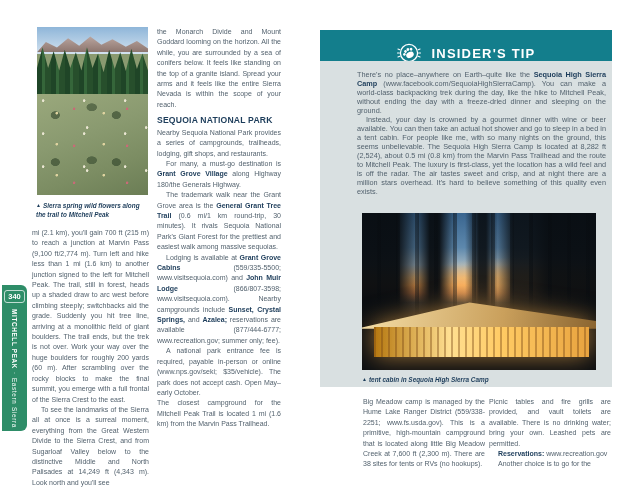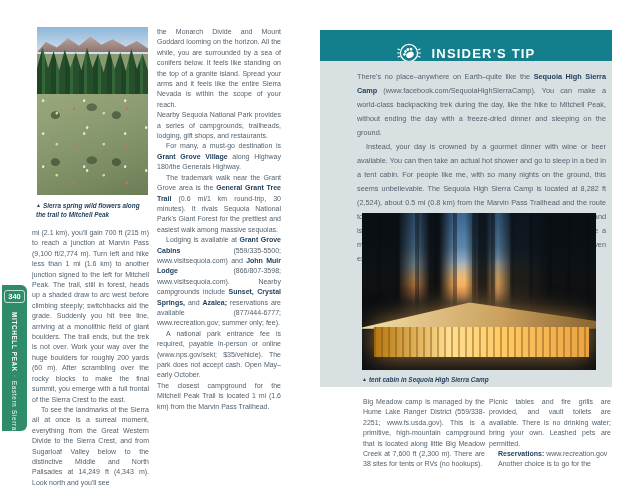--- a/index.html
+++ b/index.html
@@ -43,35 +43,35 @@
       radial-gradient(2px 2px at 42% 62%,#e0d4a0 0 1px,transparent 1.6px),
       radial-gradient(2px 2px at 85% 78%,#eae6d2 0 1px,transparent 1.6px),
       radial-gradient(7px 6px at 30% 45%,rgba(38,58,34,.55) 0 60%,transparent 70%),
       radial-gradient(8px 6px at 75% 25%,rgba(38,58,34,.5) 0 60%,transparent 70%),
       linear-gradient(160deg,#9aa87c 0%,#8a9a70 40%,#7c8d63 70%,#6b7d55 100%);
     background-size:41px 33px,53px 37px,47px 31px,59px 43px,61px 47px,73px 53px,100% 100%;}
 
   
   .tab{position:absolute;top:285px;width:25px;height:146px;background:var(--tab-green);
        display:flex;flex-direction:column;align-items:center;padding-top:5px;color:#fff;}
-  .tab-left{left:2px;border-radius:0 6px 6px 0;justify-content:space-between;}
+  .tab-left{left:2px;border-radius:0 6px 6px 0;}
   .tab-right{left:613px;border-radius:6px 0 0 6px;}
   .pagenum{font-size:7.5px;font-weight:bold;border:1px solid rgba(255,255,255,.7);
            border-radius:3px;padding:1px 3px;}
   .tabtext{writing-mode:vertical-rl;margin-top:6px;font-size:6.3px;letter-spacing:.7px;white-space:nowrap;}
   .tab-title{font-weight:bold;}
   .tab-sep{display:inline-block;margin:3px 0;}
 
   
   .tip-banner{position:absolute;left:320px;top:30px;width:292px;height:46px;
     background:var(--banner-teal);display:flex;align-items:center;justify-content:center;gap:11px;}
   .tip-title{color:#fff;font-weight:bold;font-size:13px;letter-spacing:1.2px;}
   .paw{width:24px;height:24px;}
   .tip-box{position:absolute;left:320px;top:61px;width:292px;height:326px;background:var(--tip-bg);}
-  .tip-text{position:absolute;left:37px;right:6px;top:9px;font-size:7.3px;line-height:14px;
+  .tip-text{position:absolute;left:37px;right:6px;top:9px;font-size:7.3px;line-height:9px;
             text-align:justify;color:var(--body-text);}
   .tip-text p{margin:0;}
   .tip-text p.ind{text-indent:9px;}
   .cap-tent{left:362px;top:375px;width:240px;}
 
   
   .tent{left:362px;top:213px;width:234px;height:157px;
     background:linear-gradient(180deg,#39658f 0%,#5d88ad 22%,#9fb3c0 33%,#e3b275 41%,#f2a04f 46%,#b5703f 51%,#33302f 57%,#101418 66%,#0a0e13 100%);}
   .t-glow{left:18%!important;top:28%;width:46%;height:32%;
     background:radial-gradient(closest-side,rgba(255,195,115,.85),transparent);}
@@ -108,20 +108,21 @@
     <span class="cap-marker">▲</span><span>Sierra spring wild flowers along the trail to Mitchell Peak</span>
   </div>
 
   <div class="col col-1">
     <p>mi (2.1 km), you'll gain 700 ft (215 m) to reach a junction at Marvin Pass (9,100 ft/2,774 m). Turn left and hike less than 1 mi (1.6 km) to another junction signed to the left for Mitchell Peak. The trail, still in forest, heads up a shaded draw to arc west before climbing steeply; switchbacks aid the grade. Suddenly you hit tree line, arriving at a monolithic field of giant boulders. The trail ends, but the trek is not over. Work your way over the huge boulders for roughly 200 yards (60 m). After scrambling over the rocky blocks to make the final summit, you emerge with a full frontal of the Sierra Crest to the east.</p>
     <p class="ind">To see the landmarks of the Sierra all at once is a surreal moment, everything from the Great Western Divide to the Sierra Crest, and from Sugarloaf Valley below to the distinctive Middle and North Palisades at 14,249 ft (4,343 m). Look north and you'll see</p>
   </div>
 
   <div class="col col-2">
     <p>the Monarch Divide and Mount Goddard looming on the horizon. All the while, you are surrounded by a sea of conifers below. It feels like standing on the top of a granite island. Spread your arms and it feels like the entire Sierra Nevada is within the scope of your reach.</p>
+    <h3 class="head">SEQUOIA NATIONAL PARK</h3>
     <p>Nearby Sequoia National Park provides a series of campgrounds, trailheads, lodging, gift shops, and restaurants.</p>
     <p class="ind"><span>For many, a must-go destination is </span><b>Grant Grove Village</b><span> along Highway 180/the Generals Highway.</span></p>
     <p class="ind"><span>The trademark walk near the Grant Grove area is the </span><b>General Grant Tree Trail</b><span> (0.6 mi/1 km round-trip, 30 minutes). It rivals Sequoia National Park's Giant Forest for the prettiest and easiest walk among massive sequoias.</span></p>
     <p class="ind"><span>Lodging is available at </span><b>Grant Grove Cabins</b><span> (559/335-5500; www.visitsequoia.com) and </span><b>John Muir Lodge</b><span> (866/807-3598; www.visitsequoia.com). Nearby campgrounds include </span><b>Sunset, Crystal Springs,</b><span> and </span><b>Azalea;</b><span> reservations are available (877/444-6777; www.recreation.gov; summer only; fee).</span></p>
     <p class="ind">A national park entrance fee is required, payable in-person or online (www.nps.gov/seki; $35/vehicle). The park does not accept cash. Open May–early October.</p>
     <p>The closest campground for the Mitchell Peak Trail is located 1 mi (1.6 km) from the Marvin Pass Trailhead.</p>
   </div>
 
   <div class="tab tab-left">
     <div class="pagenum">340</div>

